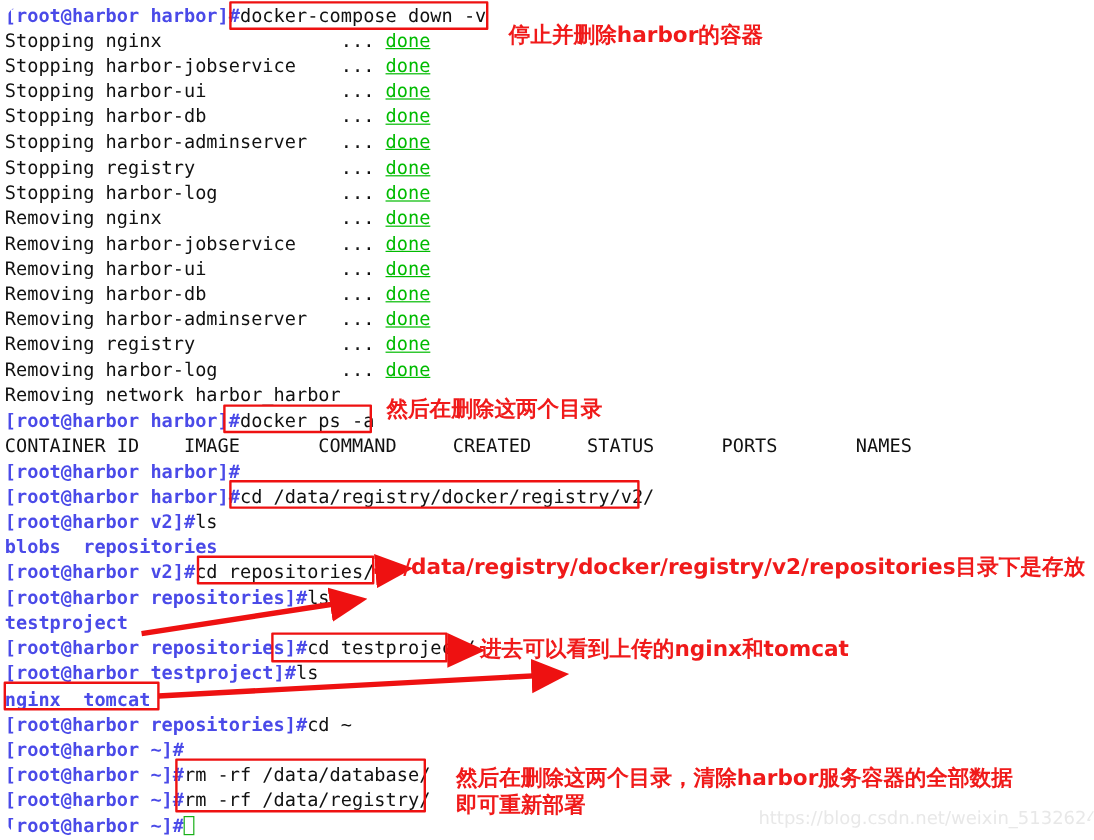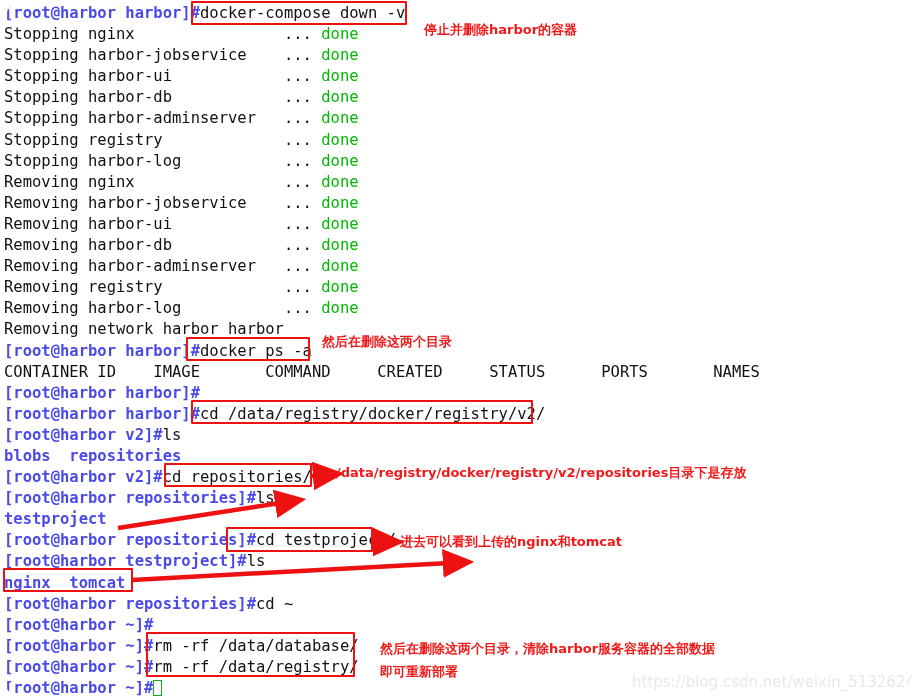--- a/index.html
+++ b/index.html
@@ -30,21 +30,21 @@
     white-space: pre;
     color: #111111;
   }
   .line {
     height: 21.1px;
     white-space: pre;
   }
   .prompt   { color: #4a4ae8; font-weight: bold; }
   .cmd      { color: #111111; }
   .plain    { color: #111111; }
-  .done     { color: #00bb00; }
+  .done     { color: #00bb00; text-decoration: underline; }
   .dirblue  { color: #4a4ae8; font-weight: bold; }
   .cursor {
     display: inline-block;
     width: 9px;
     height: 16px;
     vertical-align: -3px;
     border: 1.5px solid #18b018;
     box-sizing: border-box;
     background: #ffffff;
   }
@@ -60,21 +60,21 @@
     position: absolute;
     border: 2.5px solid #ee1111;
     box-sizing: border-box;
     border-radius: 1px;
   }
   .ann-text {
     position: absolute;
     color: #f01a1a;
     font-family: "DejaVu Sans", "Liberation Sans", sans-serif;
     font-weight: bold;
-    font-size: 13px;
+    font-size: 18px;
     line-height: 23px;
     white-space: pre;
     letter-spacing: 0px;
   }
   .watermark {
     position: absolute;
     color: #e8e8e8;
     font-family: "DejaVu Sans", "Liberation Sans", sans-serif;
     font-size: 15px;
     white-space: pre;

